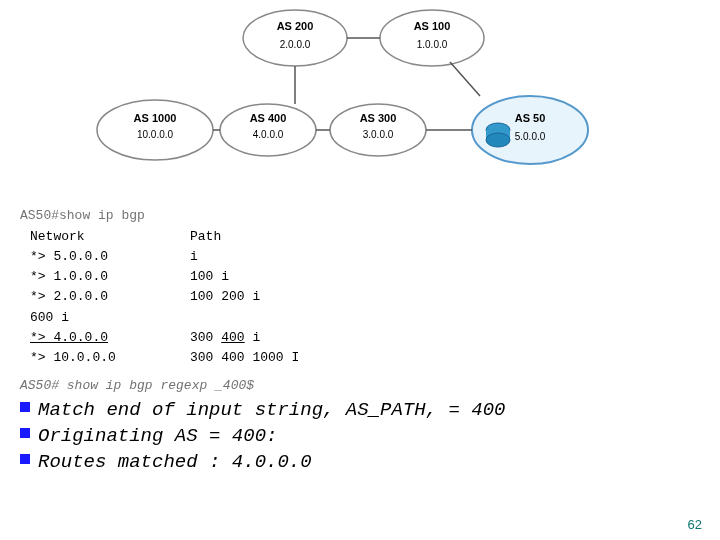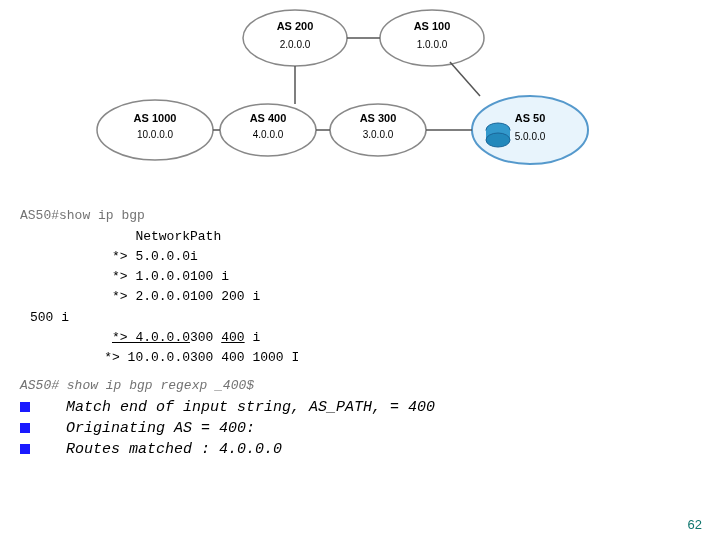--- a/index.html
+++ b/index.html
@@ -40,21 +40,20 @@
     .bgp-table .header-row {
       display: flex;
     }
 
     .bgp-table .data-row {
       display: flex;
     }
 
     .col-prefix {
       width: 160px;
-      text-align: right;
     }
 
     .col-path {
       flex: 1;
     }
 
     .underline {
       text-decoration: underline;
     }
 
@@ -66,22 +65,21 @@
 
     .bullet-list {
       margin-top: 6px;
       list-style: none;
     }
 
     .bullet-list li {
       display: flex;
       align-items: flex-start;
       margin-bottom: 4px;
-      font-size: 15px;
-      gap: 28px;
+      font-size: 19px;
     }
 
     .bullet-square {
       display: inline-block;
       width: 10px;
       height: 10px;
       background: #1a1aff;
       margin-right: 8px;
       margin-top: 3px;
       flex-shrink: 0;
@@ -163,21 +161,21 @@
     </div>
     <div class="data-row">
       <span class="col-prefix">*&gt; 1.0.0.0</span>
       <span class="col-path">100 i</span>
     </div>
     <div class="data-row">
       <span class="col-prefix">*&gt; 2.0.0.0</span>
       <span class="col-path">100 200 i</span>
     </div>
     <div class="data-row">
-      <span class="col-path">500 i</span>
+      <span class="col-path">600 i</span>
     </div>
     <div class="data-row">
       <span class="col-prefix underline">*&gt; 4.0.0.0</span>
       <span class="col-path">300 <span style="text-decoration:underline">400</span> i</span>
     </div>
     <div class="data-row">
       <span class="col-prefix">*&gt; 10.0.0.0</span>
       <span class="col-path">300 400 1000 I</span>
     </div>
   </div>

